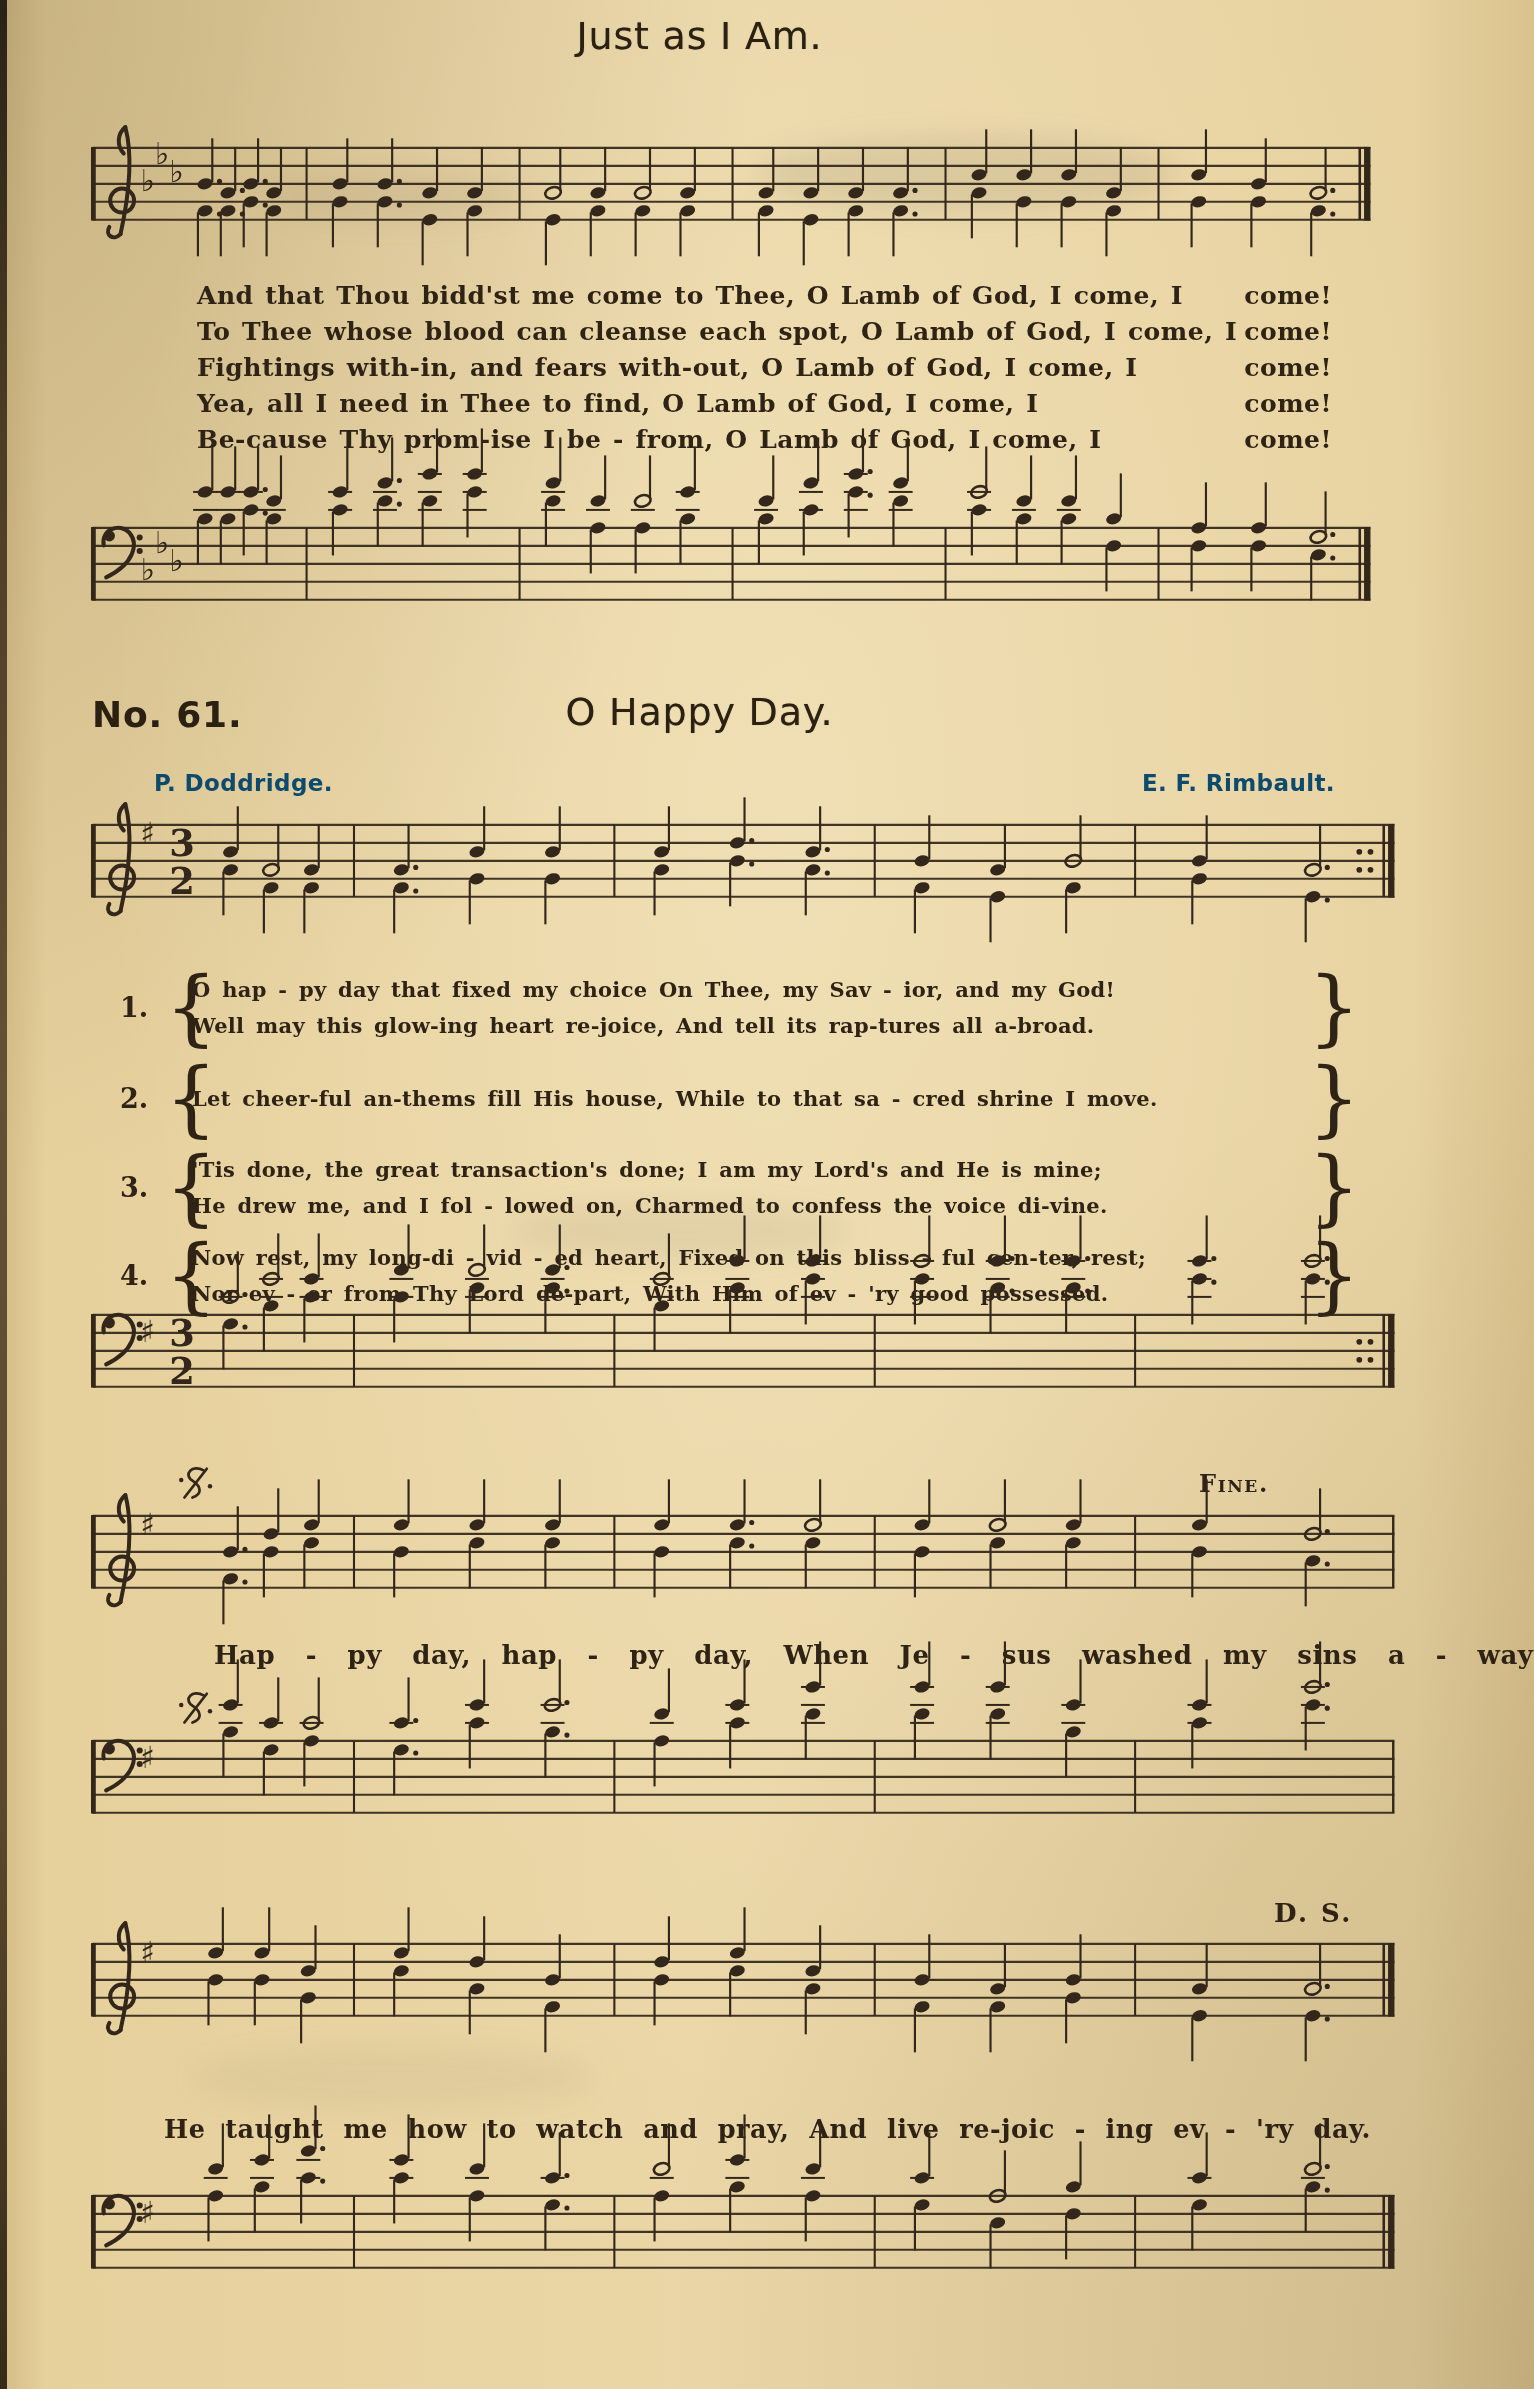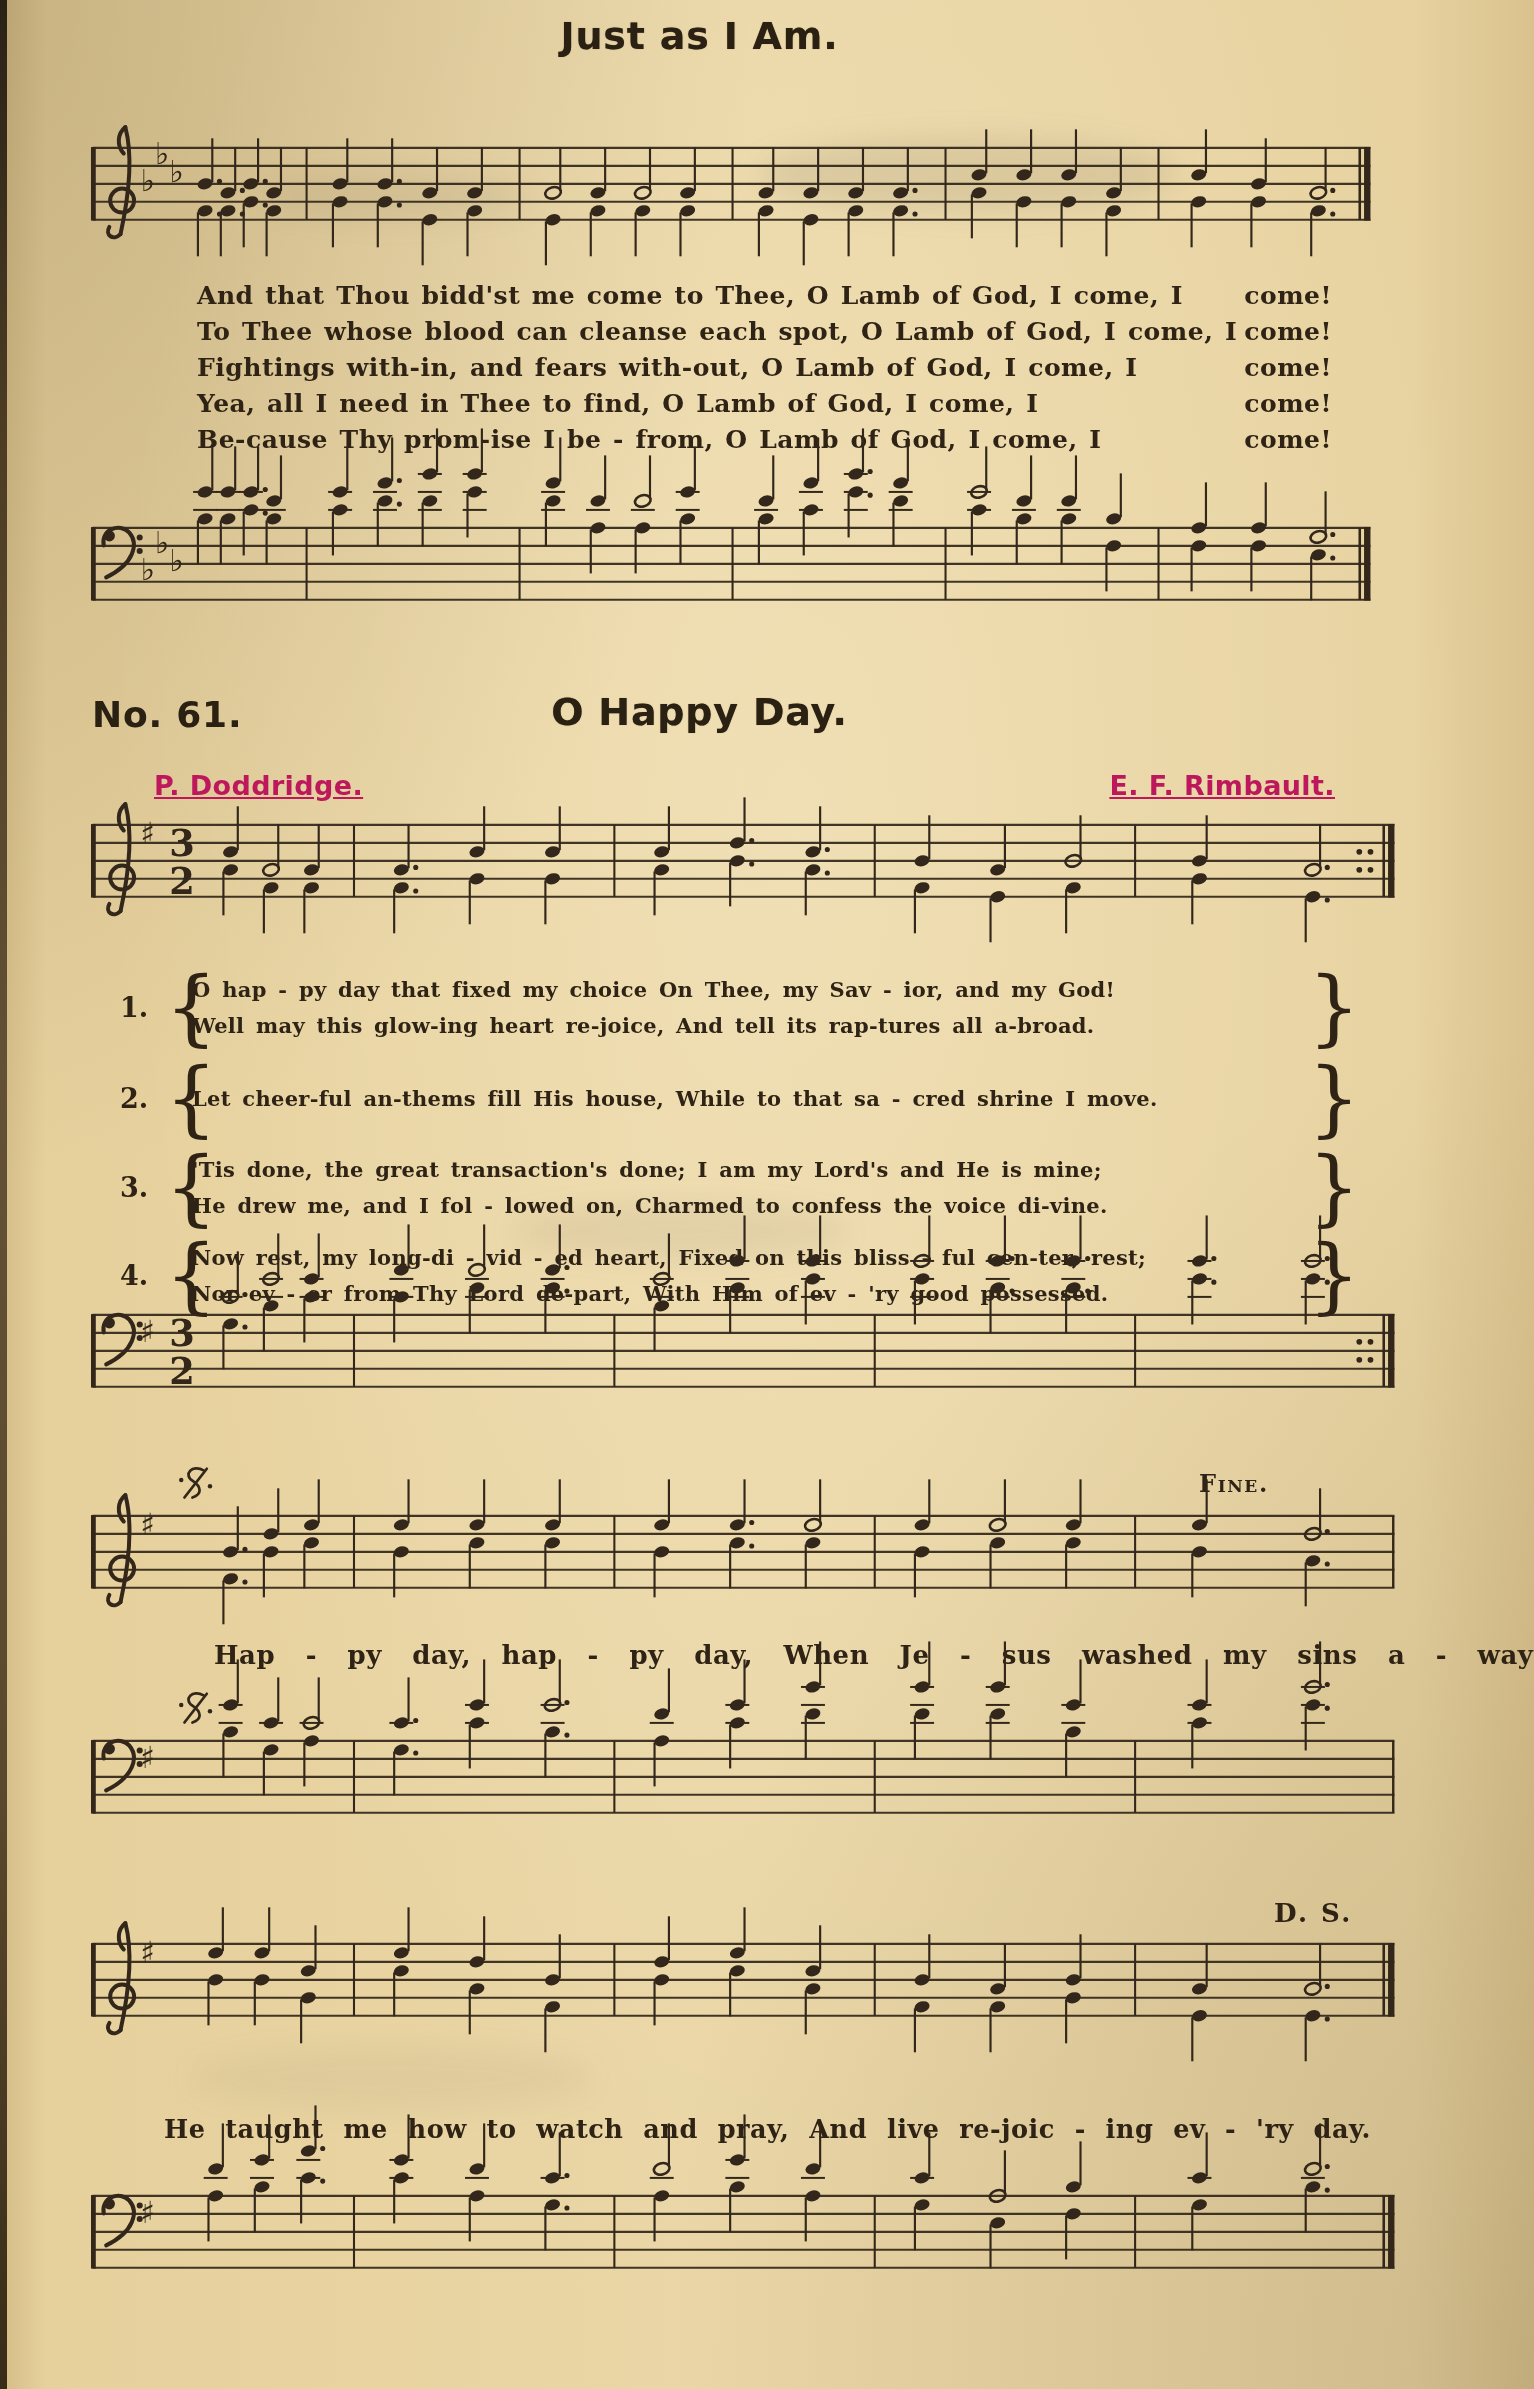--- a/index.html
+++ b/index.html
@@ -16,31 +16,31 @@
     color:#2e2315;
   }
   .abs { position:absolute; }
   .edge-left{
     left:0; top:0; width:7.2px; height:2389px;
     background:linear-gradient(180deg,#17100a 0%,#3c2d18 18%,#54422a 45%,#4a3921 75%,#221809 100%);
     opacity:.88;
   }
   .smudge{ border-radius:50%; filter:blur(12.8px); pointer-events:none; }
   .title-main{
-    font-family:"DejaVu Sans", sans-serif; font-weight:700;
+    font-family:"DejaVu Sans", sans-serif; font-weight:400;
     font-size:38px; letter-spacing:0.8px; text-align:center;
     color:#2b2113; text-shadow:0 0 0.8px rgba(43,33,19,.55);
   }
   .hymn-no{
     font-family:"DejaVu Sans", sans-serif; font-weight:700;
     font-size:36px; color:#2b2113; letter-spacing:0.8px;
   }
   .credit{
     font-family:"DejaVu Sans", sans-serif; font-weight:700;
-    font-size:27px; color:#be185d; letter-spacing:0.4px;text-decoration:underline;
+    font-size:23px; color:#0c4a6e; letter-spacing:0.4px;
   }
   .lyricrow{
     display:flex; justify-content:space-between;
     font-weight:700; font-size:25px; letter-spacing:0.5px; word-spacing:2.4px;
     color:#2e2315; white-space:nowrap;
   }
   .verse{ display:flex; align-items:center; }
   .verse .vnum{ font-weight:700; font-size:27px; width:45px; }
   .verse .brace{ font-size:82px; font-weight:400; line-height:74px; width:27px; color:#2e2315; }
   .verse .vlines{ width:1116px; }

